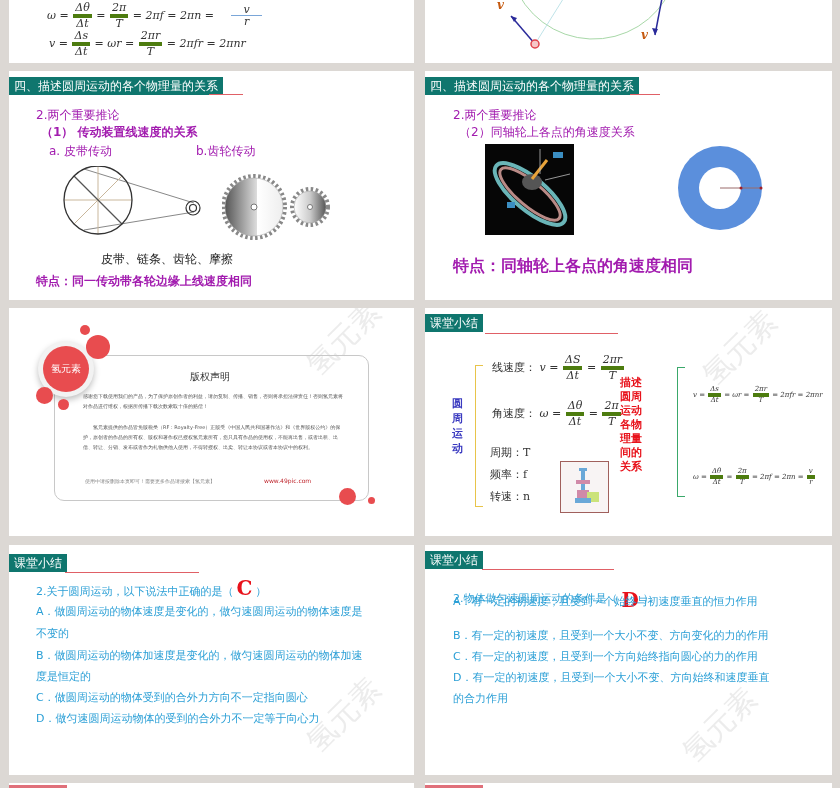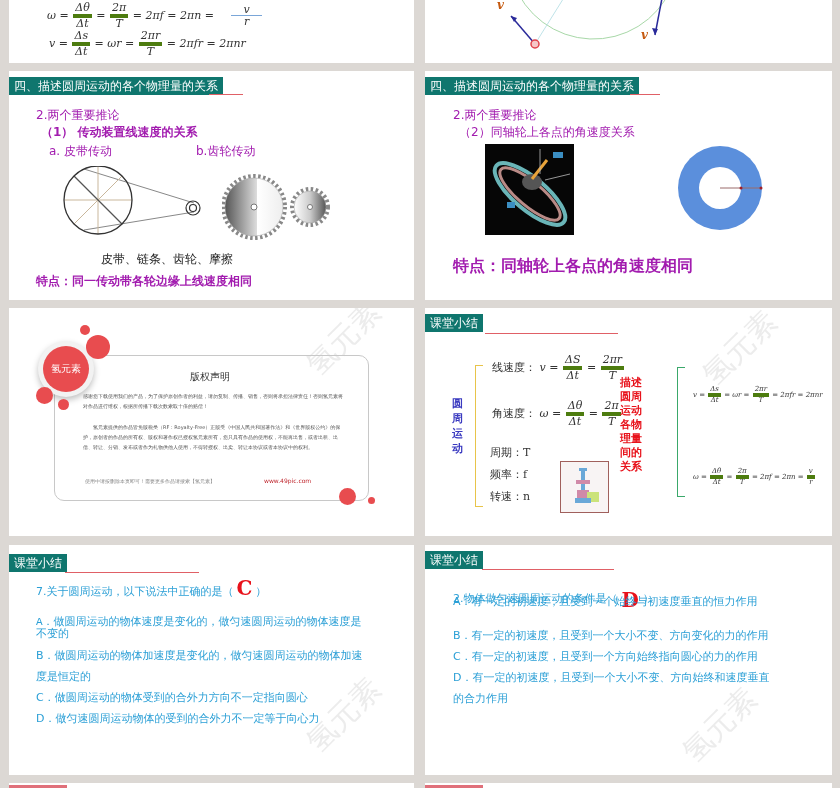--- a/index.html
+++ b/index.html
@@ -230,23 +230,23 @@
         <span>r</span>
       </span>
   </div>
 </div>
 
 <div class="slide s-left r3">
   <div class="watermark" style="left:290px; top:150px;">氢元素</div>
   <div class="hdr" style="top:9px;">课堂小结</div>
   <div class="hdr-line" style="left:56px; width:134px; top:27px;"></div>
   <div class="abs blue-q" style="left:27px; top:31px; font-size:11px;">
-    <span>7.关于圆周运动，以下说法中正确的是（</span><span style="color:#e8121b; font-family:'DejaVu Serif',serif; font-weight:bold; font-size:20px; margin:0 3px;">C</span><span>）</span>
-  </div>
-  <div class="abs blue-q" style="left:27px; top:69px; font-size:11px;font-family:Liberation Mono, monospace;">A．做圆周运动的物体速度是变化的，做匀速圆周运动的物体速度是</div>
+    <span>2.关于圆周运动，以下说法中正确的是（</span><span style="color:#e8121b; font-family:'DejaVu Serif',serif; font-weight:bold; font-size:20px; margin:0 3px;">C</span><span>）</span>
+  </div>
+  <div class="abs blue-q" style="left:27px; top:59px; font-size:11px;">A．做圆周运动的物体速度是变化的，做匀速圆周运动的物体速度是</div>
   <div class="abs blue-q" style="left:27px; top:81px; font-size:11px;">不变的</div>
   <div class="abs blue-q" style="left:27px; top:103px; font-size:11px;">B．做圆周运动的物体加速度是变化的，做匀速圆周运动的物体加速</div>
   <div class="abs blue-q" style="left:27px; top:124px; font-size:11px;">度是恒定的</div>
   <div class="abs blue-q" style="left:27px; top:145px; font-size:11px;">C．做圆周运动的物体受到的合外力方向不一定指向圆心</div>
   <div class="abs blue-q" style="left:27px; top:166px; font-size:11px;">D．做匀速圆周运动物体的受到的合外力不一定等于向心力</div>
 </div>
 
 <div class="slide s-right r3">
   <div class="watermark" style="left:250px; top:160px;">氢元素</div>
   <div class="hdr" style="top:6px;">课堂小结</div>

